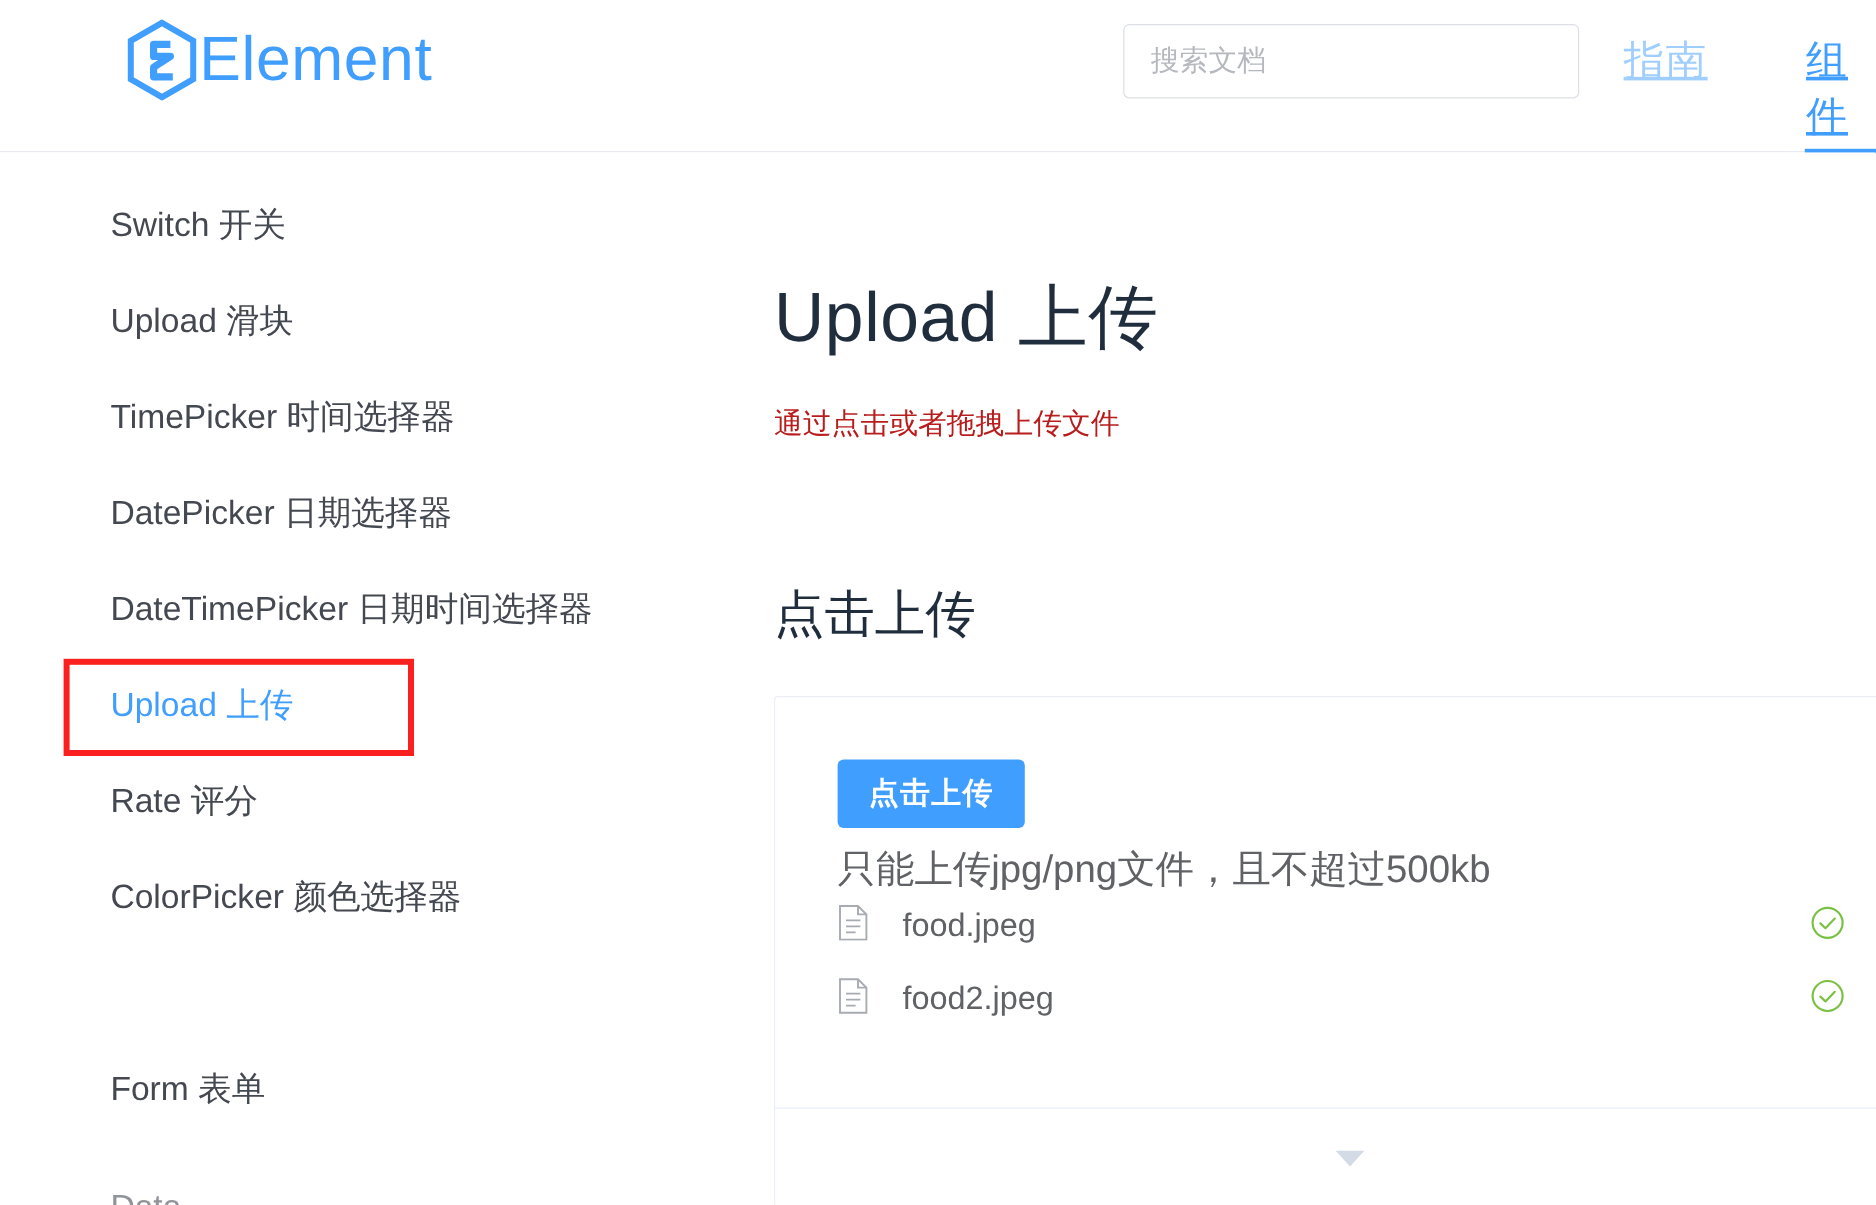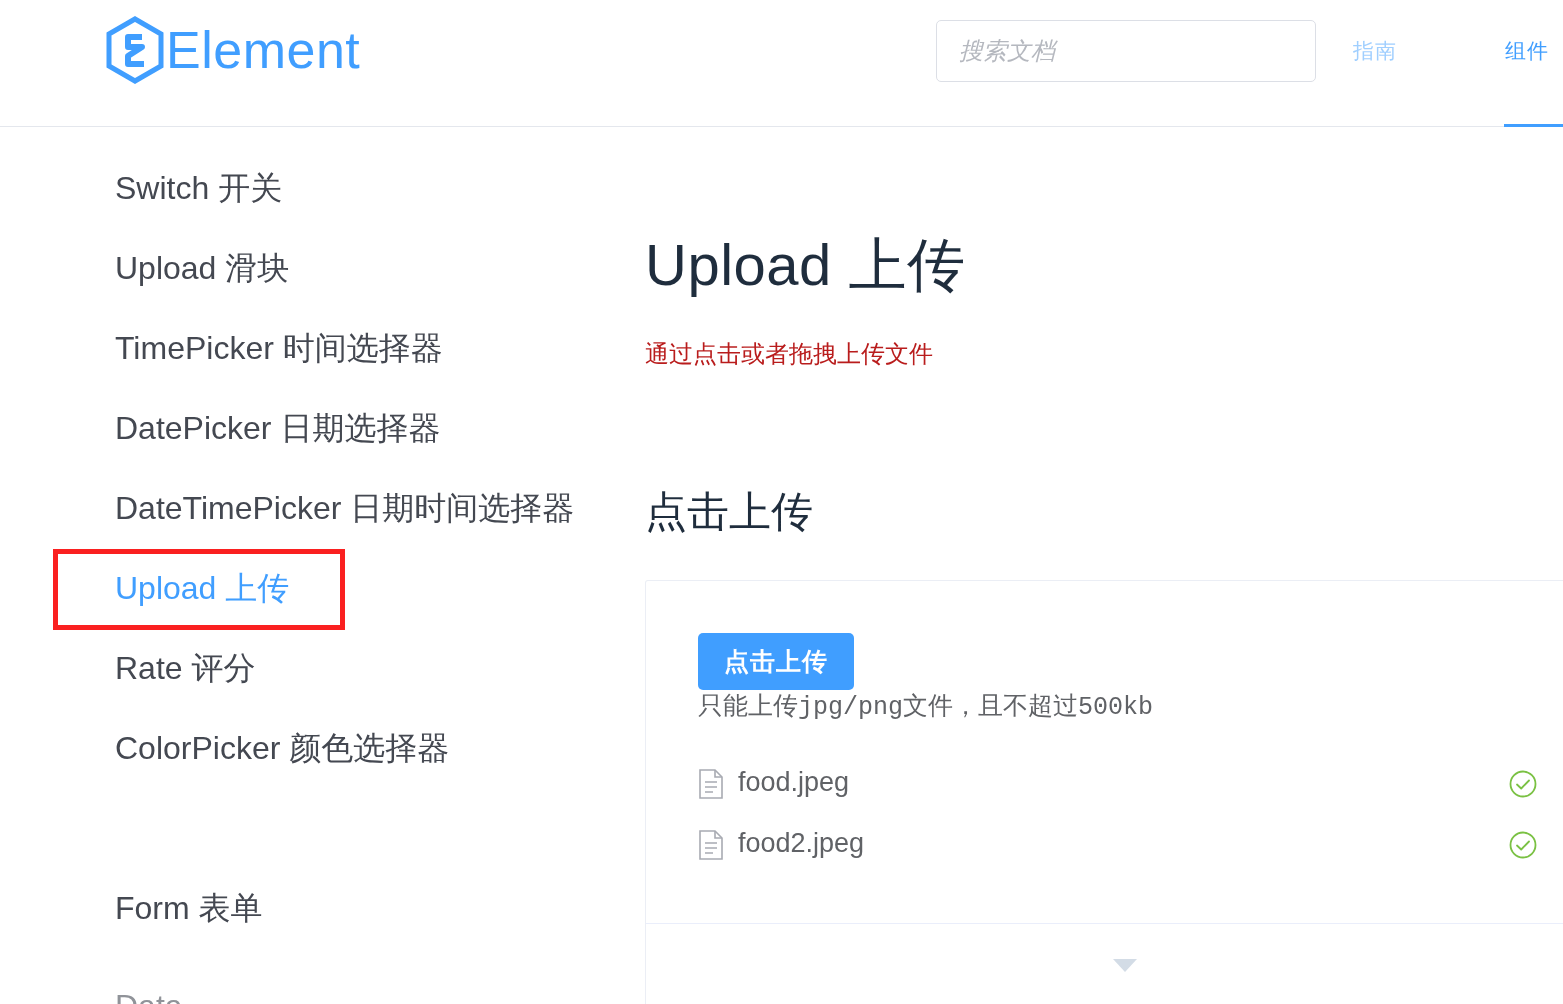--- a/index.html
+++ b/index.html
@@ -50,32 +50,32 @@
     width: 100%;
     height: 100%;
     border: 1px solid #dcdfe6;
     border-radius: 5px;
     background: #ffffff;
     padding: 16px 22px;
     font-size: 24px;
     color: #15803d;
     font-family: "Liberation Sans", "DejaVu Sans", sans-serif;
     outline: none;
-    font-style: italic;
   }
   #search-input::placeholder { color: #b5b8bf; }
 
   .nav-link {
     position: absolute;
     top: 28px;
-    font-size: 21px;
+    font-size: 34px;
     line-height: 46px;
     letter-spacing: 1px;
     cursor: pointer;
     font-family: "Liberation Sans", "DejaVu Sans", sans-serif;
+    text-decoration: underline;
   }
   #nav-guide { left: 1353px; color: #a0cfff; }
   #nav-component { left: 1505px; color: #409eff; }
   #nav-component-underline {
     position: absolute;
     left: 1504px;
     top: 124px;
     width: 60px;
     height: 4px;
     background: #409eff;
@@ -85,22 +85,22 @@
   #sidebar {
     position: absolute;
     left: 0;
     top: 127px;
     width: 640px;
     height: 877px;
     background: #ffffff;
   }
   .side-item {
     position: absolute;
-    left: 115px;
-    font-size: 32px;
+    left: 92px;
+    font-size: 28px;
     line-height: 34px;
     color: #444851;
     white-space: nowrap;
     cursor: pointer;
     font-family: "Liberation Sans", "DejaVu Sans", sans-serif;
   }
   .side-item.active { color: #409eff; }
   .side-item.cut { color: #909399; }
 
   #highlight-box {
@@ -178,37 +178,37 @@
     padding: 0 26px;
     height: 57px;
     line-height: 57px;
     font-size: 25px;
     font-weight: bold;
     letter-spacing: 1px;
     cursor: pointer;
     font-family: "Liberation Sans", "DejaVu Sans", sans-serif;
   }
   #upload-tip {
-    margin-top: 0;
-    font-size: 25px;
+    margin-top: 16px;
+    font-size: 32px;
     line-height: 36px;
     color: #606266;
-    font-family: Liberation Mono, monospace;
   }
   #file-list {
     margin-top: 12px;
     list-style: none;
   }
   .file-row {
     position: relative;
     display: flex;
-    align-items: flex-end;
+    align-items: flex-start;
     height: 61px;
     padding-right: 14px;
     cursor: pointer;
+    gap: 14px;
   }
   .file-icon { width: 26px; height: 30px; margin-right: 14px; flex: none; display:block; }
   .file-name {
     font-size: 27px;
     line-height: 34px;
     color: #606266;
     flex: 1;
   }
   .file-status { width: 30px; height: 30px; flex: none; display:block; }
 

